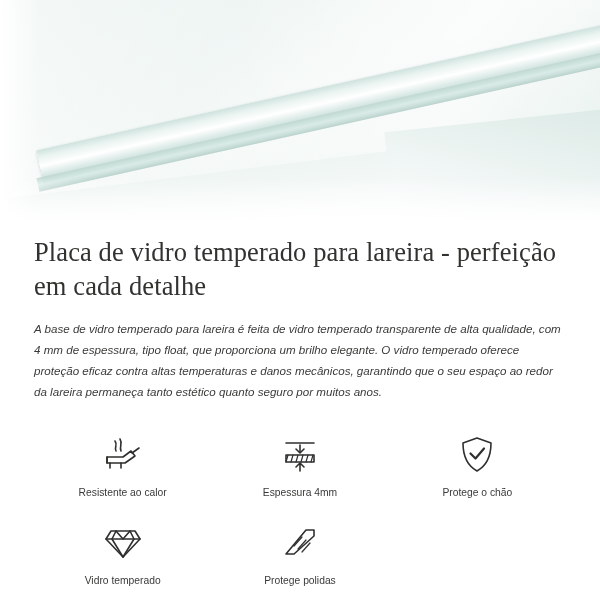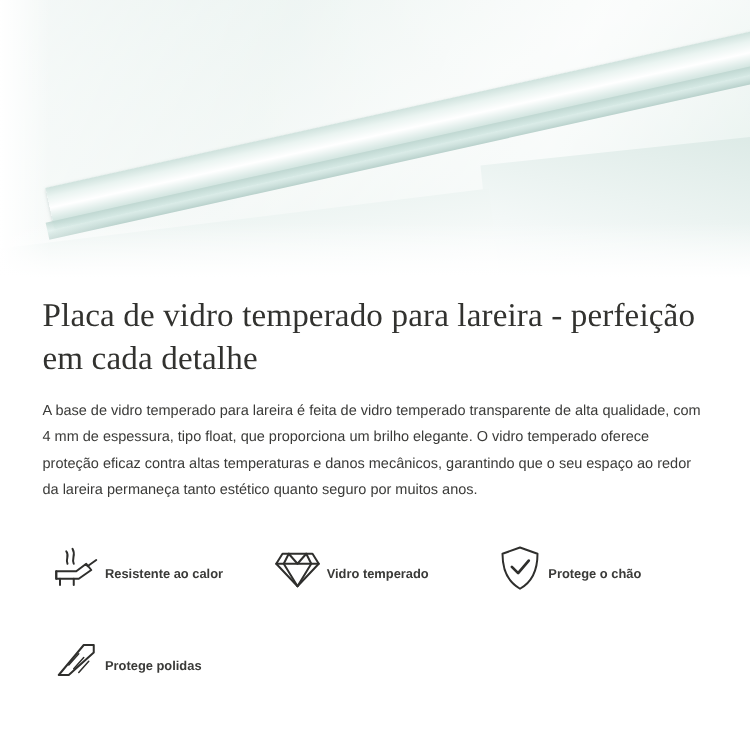--- a/index.html
+++ b/index.html
@@ -129,37 +129,37 @@
     color: #32322f;
     margin: 0 0 14px 0;
     letter-spacing: 0.1px;
   }
   .body-text {
     font-size: 11.6px;
     line-height: 1.82;
     color: #3a3a38;
     margin: 0;
     text-align: left;
+    font-style: italic;
   }
 
   
   .features {
     margin-top: 22px;
     display: grid;
     grid-template-columns: repeat(3, 1fr);
     row-gap: 6px;
     column-gap: 0;
   }
   .feature {
     display: flex;
-    flex-direction: row;
+    flex-direction: column;
     align-items: center;
     justify-content: flex-start;
     padding: 8px 4px 6px 4px;
-    font-weight: bold;
   }
   .feature-icon {
     width: 46px;
     height: 46px;
     display: flex;
     align-items: center;
     justify-content: center;
     margin-bottom: 8px;
   }
   .feature-icon svg {
@@ -203,46 +203,60 @@
             <path d="M6 22 L22 22 L30 16 L34 21 L24 28 L6 28 Z" fill="none"></path>
             <path d="M6 22 L6 28"></path>
             <path d="M9 28 L9 33"></path>
             <path d="M20 28 L20 33"></path>
             <path d="M31 18 L38 13"></path>
           </svg>
         </div>
         <div class="feature-label">Resistente ao calor</div>
       </div>
 
+      <div class="feature">
+        <div class="feature-icon">
+          <svg width="40" height="40" viewBox="0 0 40 40" fill="none" stroke="#2f2f2d" stroke-width="1.6" stroke-linecap="round" stroke-linejoin="round">
+            <path d="M6 8 L34 8"></path>
+            <path d="M20 10 L20 17"></path>
+            <path d="M16 14 L20 18 L24 14"></path>
+            <rect x="6" y="20" width="28" height="7" fill="none"></rect>
+            <path d="M8 20 L6 27 M13 20 L11 27 M18 20 L16 27 M23 20 L21 27 M28 20 L26 27 M33 20 L31 27" stroke-width="1.2"></path>
+            <path d="M20 30 L20 36"></path>
+            <path d="M16 32 L20 28 L24 32"></path>
+          </svg>
+        </div>
+        <div class="feature-label">Espessura 4mm</div>
+      </div>
+
+      <div class="feature">
+        <div class="feature-icon">
+          <svg width="38" height="42" viewBox="0 0 38 42" fill="none" stroke="#2f2f2d" stroke-width="1.6" stroke-linecap="round" stroke-linejoin="round">
+            <path d="M19 4 L33 9 C33 22, 28 32, 19 37 C10 32, 5 22, 5 9 Z"></path>
+            <path d="M12.5 19.5 L17.5 24.5 L26 14.5" stroke-width="2.2"></path>
+          </svg>
+        </div>
+        <div class="feature-label">Protege o chão</div>
+      </div>
 
       <div class="feature">
         <div class="feature-icon">
           <svg width="42" height="40" viewBox="0 0 42 40" fill="none" stroke="#2f2f2d" stroke-width="1.6" stroke-linecap="round" stroke-linejoin="round">
             <path d="M9 8 L33 8 L38 16 L21 34 L4 16 Z"></path>
             <path d="M4 16 L38 16"></path>
             <path d="M14 8 L10 16 L21 34"></path>
             <path d="M28 8 L32 16 L21 34"></path>
             <path d="M14 8 L21 16 L28 8"></path>
           </svg>
         </div>
         <div class="feature-label">Vidro temperado</div>
       </div>
 
       <div class="feature">
         <div class="feature-icon">
-          <svg width="38" height="42" viewBox="0 0 38 42" fill="none" stroke="#2f2f2d" stroke-width="1.6" stroke-linecap="round" stroke-linejoin="round">
-            <path d="M19 4 L33 9 C33 22, 28 32, 19 37 C10 32, 5 22, 5 9 Z"></path>
-            <path d="M12.5 19.5 L17.5 24.5 L26 14.5" stroke-width="2.2"></path>
-          </svg>
-        </div>
-        <div class="feature-label">Protege o chão</div>
-      </div>
-
-      <div class="feature">
-        <div class="feature-icon">
           <svg width="40" height="38" viewBox="0 0 40 38" fill="none" stroke="#2f2f2d" stroke-width="1.6" stroke-linecap="round" stroke-linejoin="round">
             <path d="M6 30 L26 6 L34 6 L34 12 L14 30 Z"></path>
             <path d="M14 22 L22 13" stroke-width="1.2"></path>
             <path d="M18 25 L26 16" stroke-width="1.2"></path>
             <path d="M22 28 L30 19" stroke-width="1.2"></path>
           </svg>
         </div>
         <div class="feature-label">Protege polidas</div>
       </div>
 

